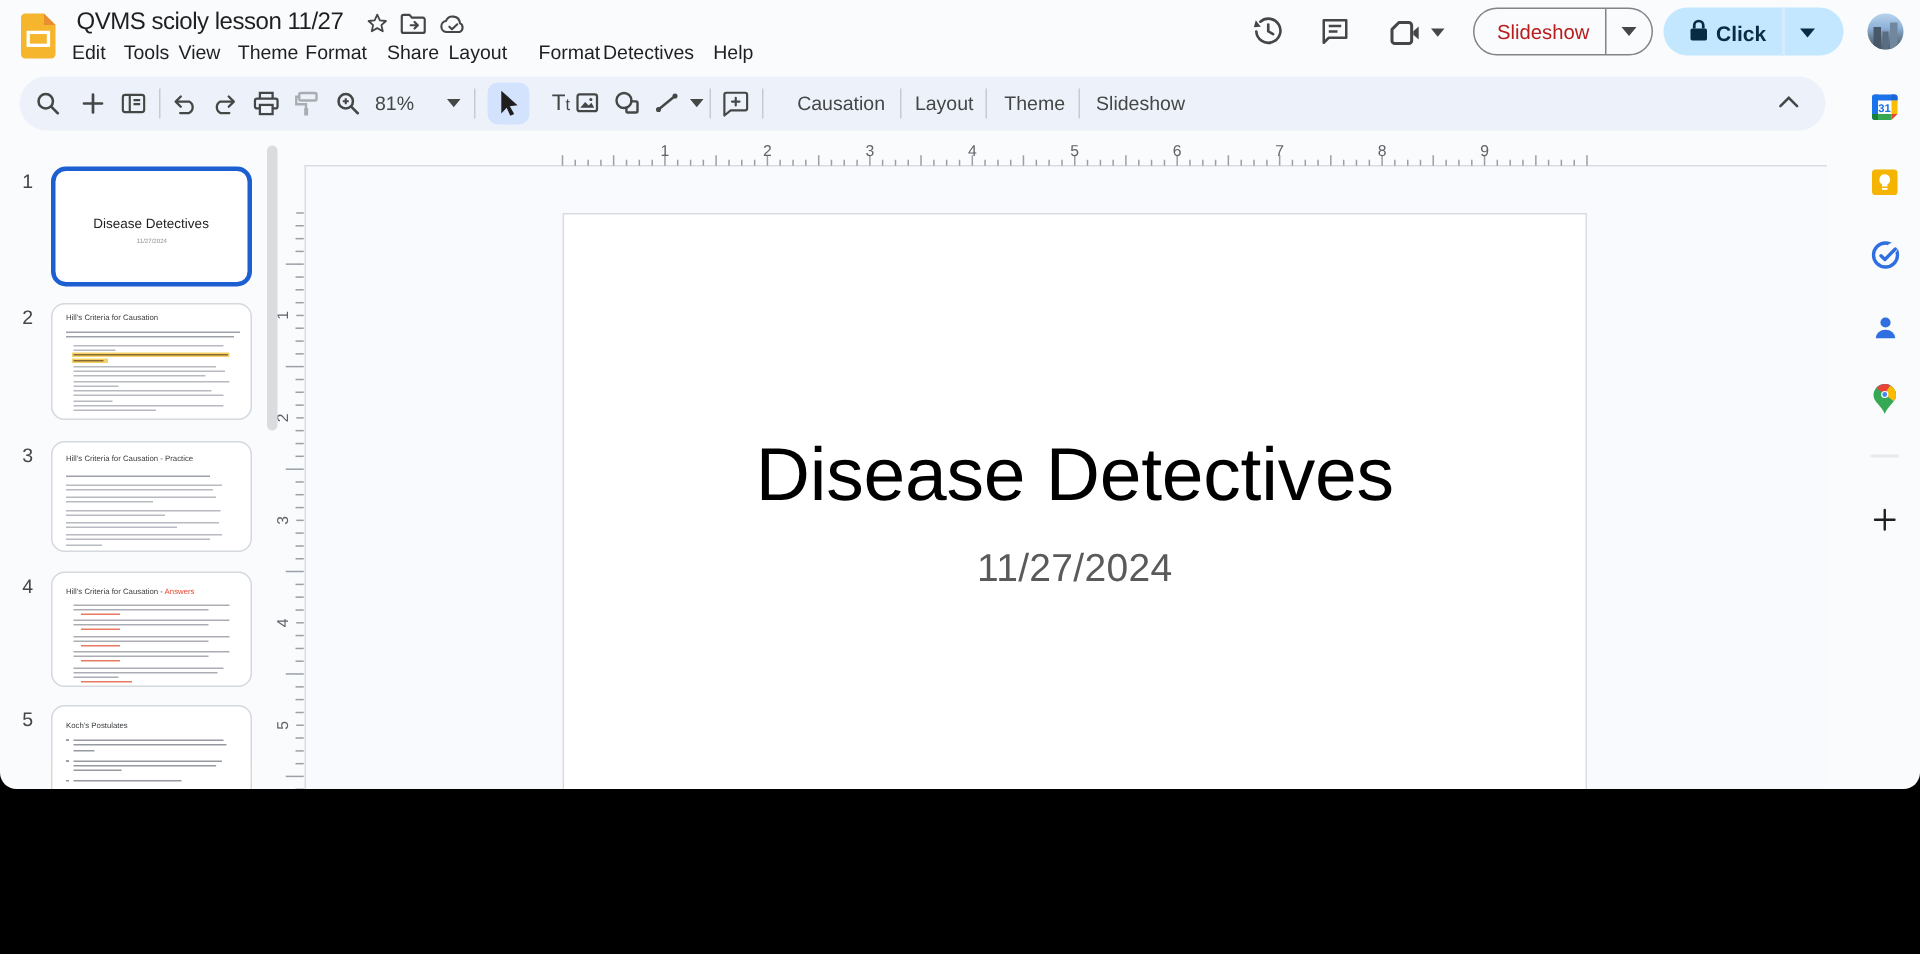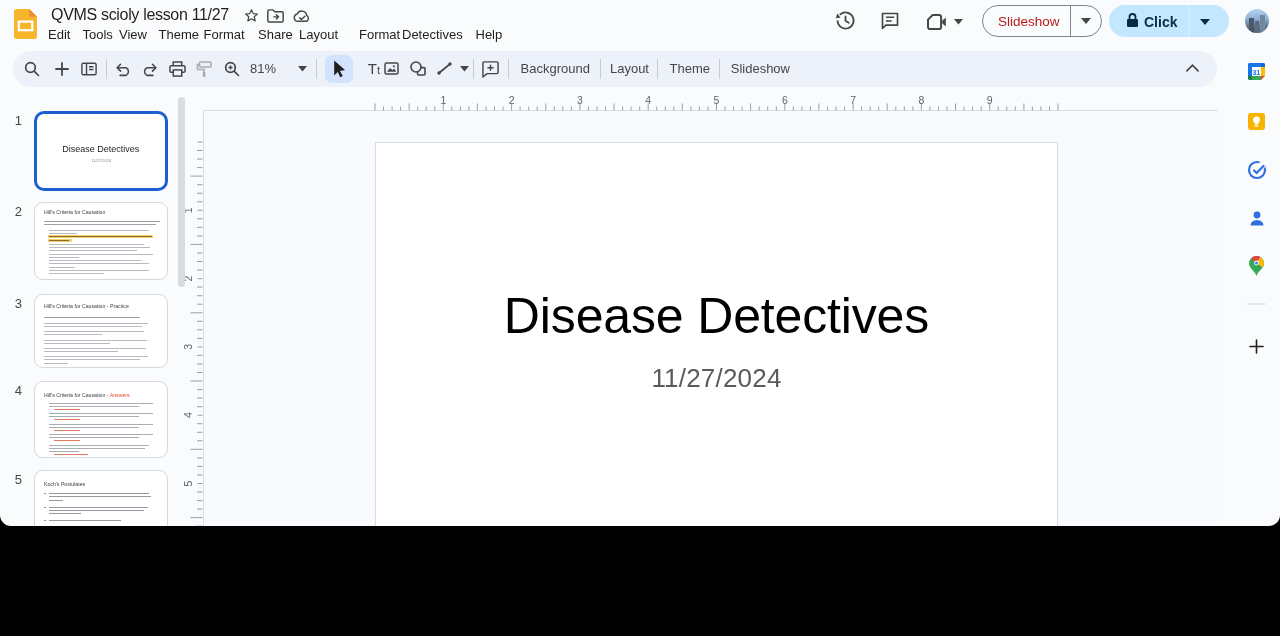--- a/index.html
+++ b/index.html
@@ -171,21 +171,21 @@
   </svg>
   <svg class="tico" style="left:460px;top:66px" width="9" height="5.5" viewBox="0 0 10 6" fill="#444746">
       <path d="M0 0 H10 L5 6 Z"></path>
     </svg>
   <div class="tsep" style="left:473px;top:59px"></div>
   <svg class="tico" style="left:482px;top:61px" width="17" height="16" viewBox="0 0 20 19" fill="none" stroke="#444746" stroke-width="1.7">
     <path d="M1 2.5 A1.5 1.5 0 0 1 2.5 1 H17.5 A1.5 1.5 0 0 1 19 2.5 V13.5 A1.5 1.5 0 0 1 17.5 15 H6 L1 19 Z" stroke-linejoin="round"></path>
     <path d="M10 5 V11 M7 8 H13" stroke-linecap="round"></path>
   </svg>
   <div class="tsep" style="left:508px;top:59px"></div>
-  <div class="tbtn" style="left:516px;width:74px">Background</div>
+  <div class="tbtn" style="left:516px;width:74px">Causation</div>
   <div class="tsep" style="left:600px;top:59px"></div>
   <div class="tbtn" style="left:607px;width:42px">Layout</div>
   <div class="tsep" style="left:657px;top:59px"></div>
   <div class="tbtn" style="left:666px;width:44px">Theme</div>
   <div class="tsep" style="left:719px;top:59px"></div>
   <div class="tbtn" style="left:728px;width:62px">Slideshow</div>
   <svg class="tico" style="left:1186px;top:64px" width="13" height="8" viewBox="0 0 14 8" fill="none" stroke="#444746" stroke-width="1.8" stroke-linecap="round">
       <path d="M1 7 L7 1 L13 7"></path>
     </svg>
 

